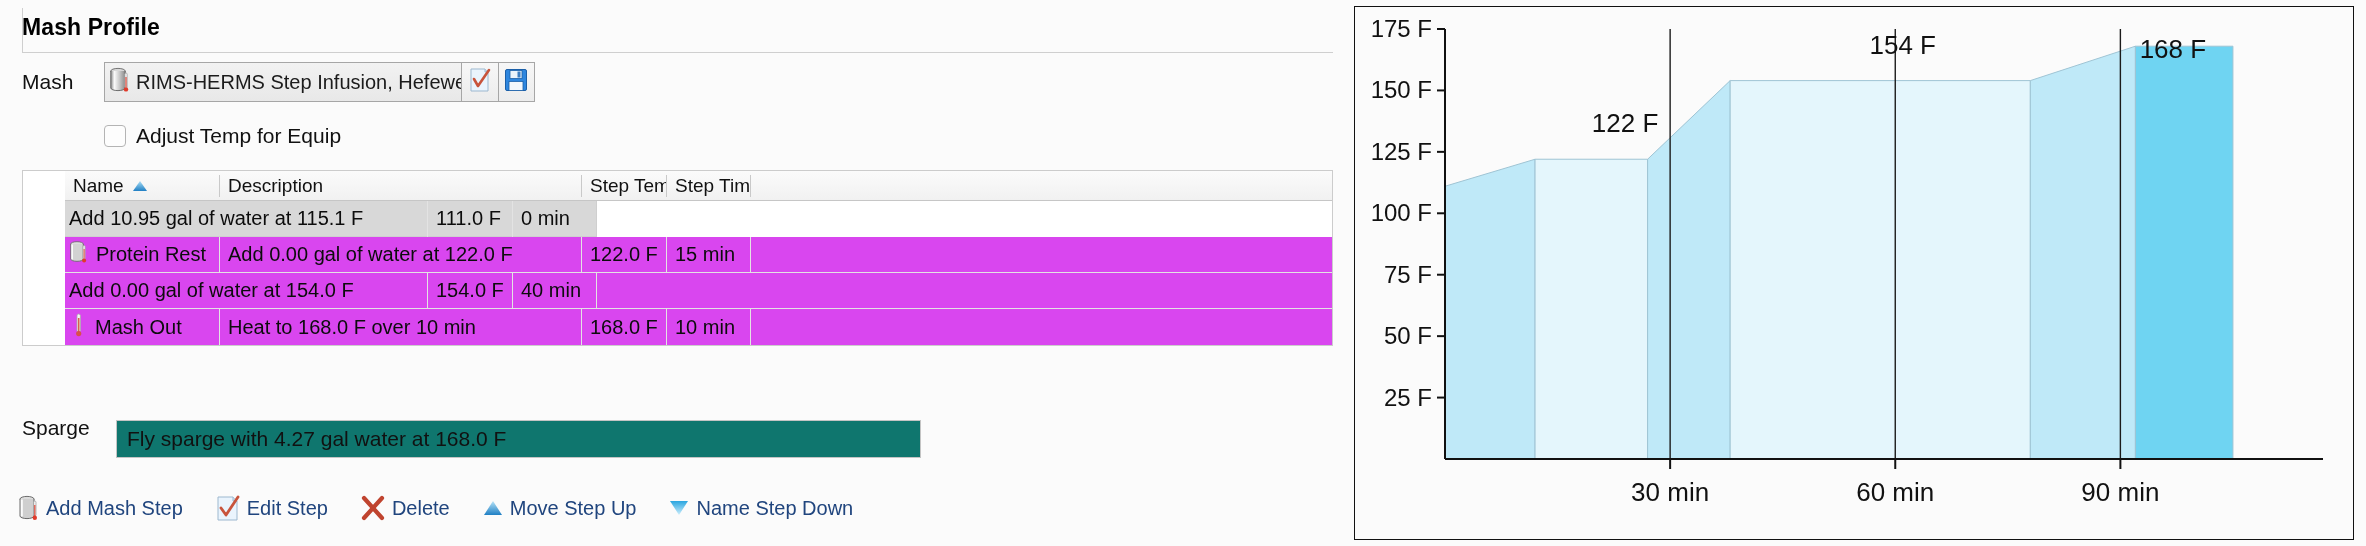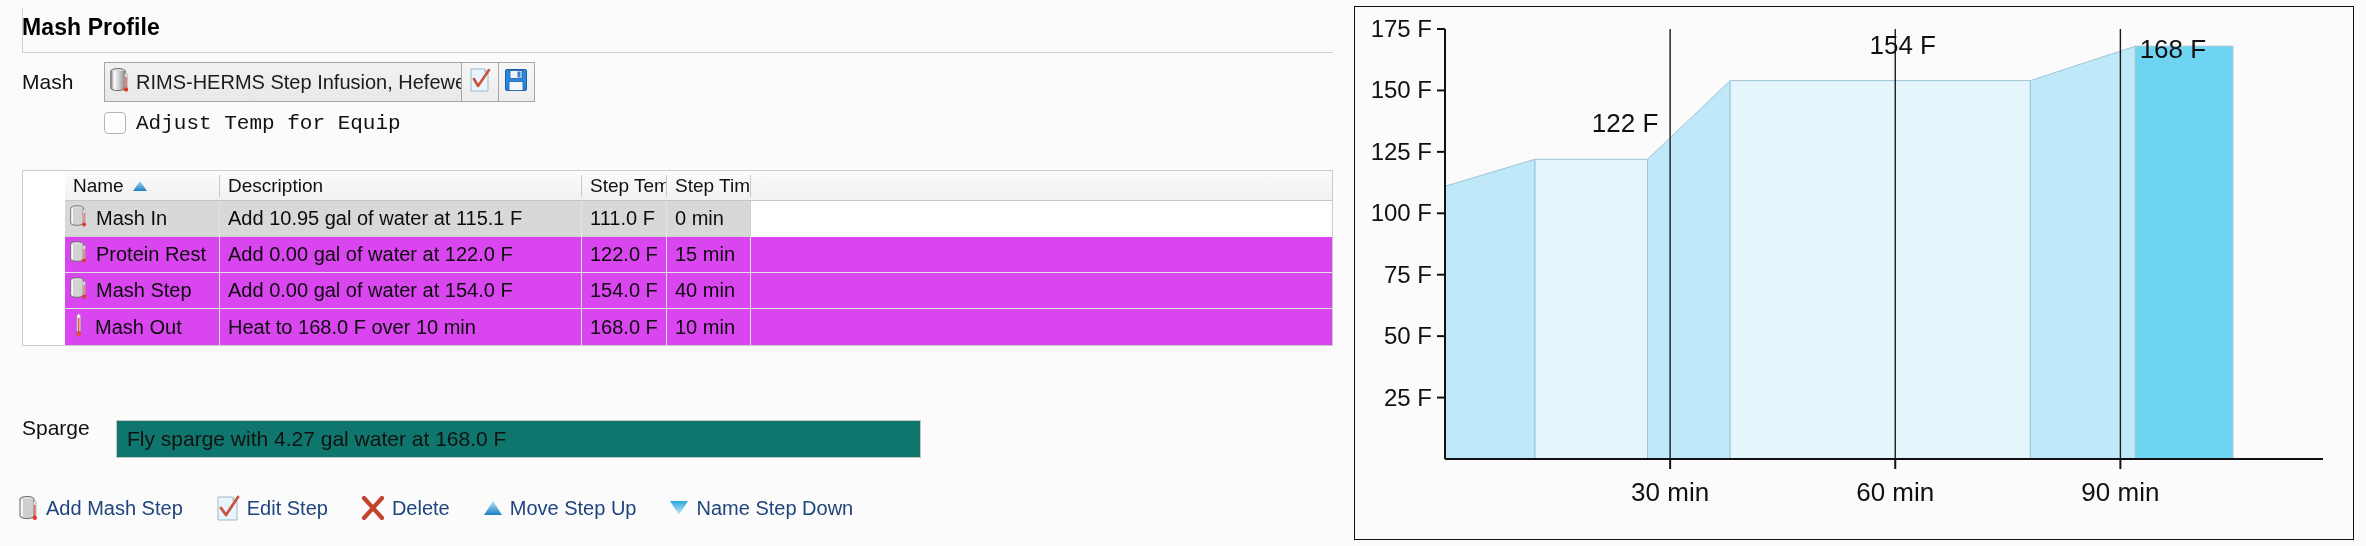--- a/index.html
+++ b/index.html
@@ -64,21 +64,21 @@
     background:linear-gradient(#f7f7f7,#ececec);
     border:1px solid #a6a6a6;border-left:none;
     display:flex;align-items:center;justify-content:center;
     box-sizing:border-box;
   }
 
   
   .ico{display:inline-block;vertical-align:middle;}
 
   
-  .cb-row{position:absolute;left:104px;top:112px;display:flex;font-family:Liberation Mono, monospace;}
+  .cb-row{position:absolute;left:104px;top:124px;display:flex;align-items:center;}
   .cb-box{
     width:22px;height:22px;border:1px solid #b4b4b4;border-radius:4px;
     background:#fdfdfd;box-sizing:border-box;
   }
   .cb-text{font-size:21px;color:#111;margin-left:10px;}
 
   
   .table{
     position:absolute;left:22px;top:170px;width:1311px;
     border:1px solid #cccccc;box-sizing:border-box;
@@ -230,33 +230,20 @@
             </svg>
           </span>
         </div>
         <div class="th c-desc">Description</div>
         <div class="th c-temp">Step Tempe</div>
         <div class="th c-time">Step Time</div>
         <div class="th c-rest"></div>
       </div>
 
       <div class="trow sel">
-        <div class="td c-name">
-          <span class="ico row-ico">
-            <svg width="20" height="26" viewBox="0 0 20 26">
-              <ellipse cx="8" cy="5" rx="6.3" ry="2.3" fill="#dcdcdc" stroke="#666" stroke-width="0.8"></ellipse>
-              <path d="M1.7 5 V20 a6.3 2.3 0 0 0 12.6 0 V5" fill="#d2d2d2" stroke="#5f5f5f" stroke-width="0.8"></path>
-              <path d="M3.2 5.4 V20.2" stroke="#fafafa" stroke-width="1.6"></path>
-              <rect x="14" y="6.5" width="2.2" height="13.5" rx="1.1" fill="#f2f2f2" stroke="#9a9a9a" stroke-width="0.6"></rect>
-              <rect x="14.6" y="10" width="1" height="9.5" fill="#e04a3a"></rect>
-              <circle cx="15.1" cy="21.6" r="2" fill="#e03a2a"></circle>
-            </svg>
-          </span>
-          <span>Mash In</span>
-        </div>
         <div class="td c-desc">Add 10.95 gal of water at 115.1 F</div>
         <div class="td c-temp">111.0 F</div>
         <div class="td c-time">0 min</div>
         <div class="td c-rest"></div>
       </div>
 
       <div class="trow">
         <div class="td c-name">
           <span class="ico row-ico">
             <svg width="20" height="26" viewBox="0 0 20 26">
@@ -270,33 +257,20 @@
           </span>
           <span>Protein Rest</span>
         </div>
         <div class="td c-desc">Add 0.00 gal of water at 122.0 F</div>
         <div class="td c-temp">122.0 F</div>
         <div class="td c-time">15 min</div>
         <div class="td c-rest"></div>
       </div>
 
       <div class="trow">
-        <div class="td c-name">
-          <span class="ico row-ico">
-            <svg width="20" height="26" viewBox="0 0 20 26">
-              <ellipse cx="8" cy="5" rx="6.3" ry="2.3" fill="#dcdcdc" stroke="#666" stroke-width="0.8"></ellipse>
-              <path d="M1.7 5 V20 a6.3 2.3 0 0 0 12.6 0 V5" fill="#d2d2d2" stroke="#5f5f5f" stroke-width="0.8"></path>
-              <path d="M3.2 5.4 V20.2" stroke="#fafafa" stroke-width="1.6"></path>
-              <rect x="14" y="6.5" width="2.2" height="13.5" rx="1.1" fill="#f2f2f2" stroke="#9a9a9a" stroke-width="0.6"></rect>
-              <rect x="14.6" y="10" width="1" height="9.5" fill="#e04a3a"></rect>
-              <circle cx="15.1" cy="21.6" r="2" fill="#e03a2a"></circle>
-            </svg>
-          </span>
-          <span>Mash Step</span>
-        </div>
         <div class="td c-desc">Add 0.00 gal of water at 154.0 F</div>
         <div class="td c-temp">154.0 F</div>
         <div class="td c-time">40 min</div>
         <div class="td c-rest"></div>
       </div>
 
       <div class="trow">
         <div class="td c-name">
           <span class="ico row-ico" style="margin-left:5px;margin-right:11px;">
             <svg width="10" height="26" viewBox="0 0 10 26">

